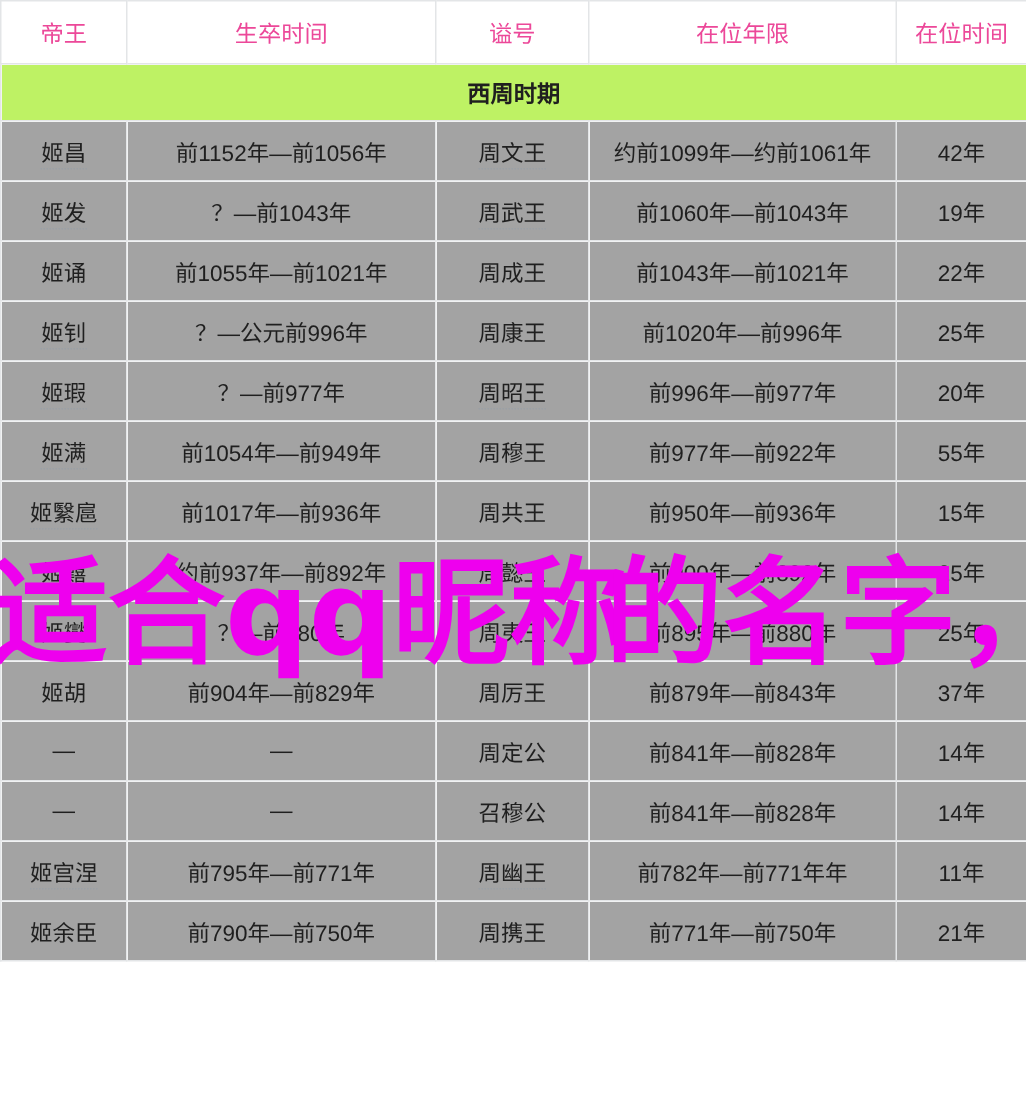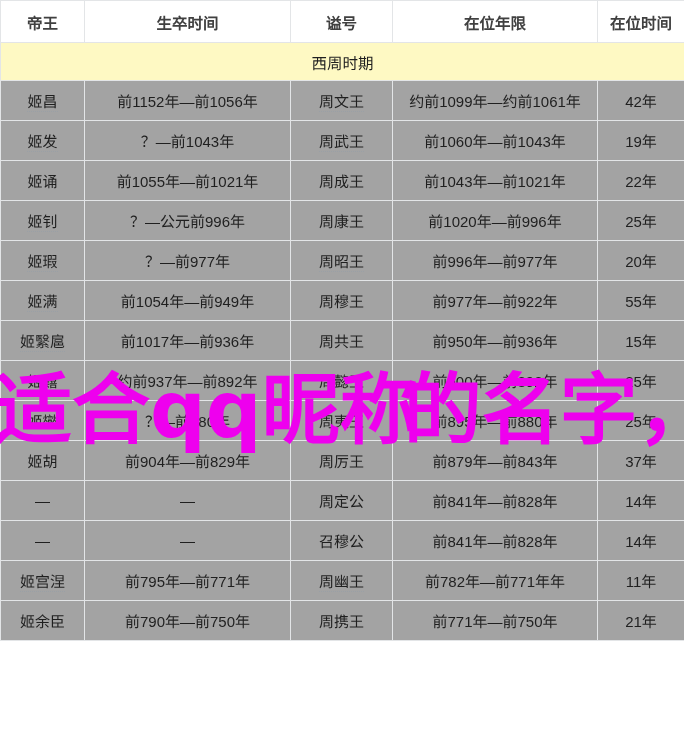--- a/index.html
+++ b/index.html
@@ -46,29 +46,29 @@
     vertical-align: middle;
     height: 40px;
     padding: 0 4px;
     box-sizing: border-box;
     white-space: nowrap;
     overflow: hidden;
   }
 
   table.emperor-table thead th {
     background: #ffffff;
-    font-weight: bold;
-    color: #404040;
+    font-weight: normal;
+    color: #ec4899;
     height: 42px;
     font-size: 15.5px;
   }
 
   tr.section-row td {
-    background: #fef9c3;
-    font-weight: normal;
+    background: #bef264;
+    font-weight: bold;
     font-size: 15.5px;
     height: 38px;
   }
 
   tr.body-row.odd td { background: #a3a3a3; }
   tr.body-row.even td { background: #a3a3a3; }
 
   td.cell-link span.linked,
   th span.linked {
     border-bottom: 1px dotted #9aa0a6;

